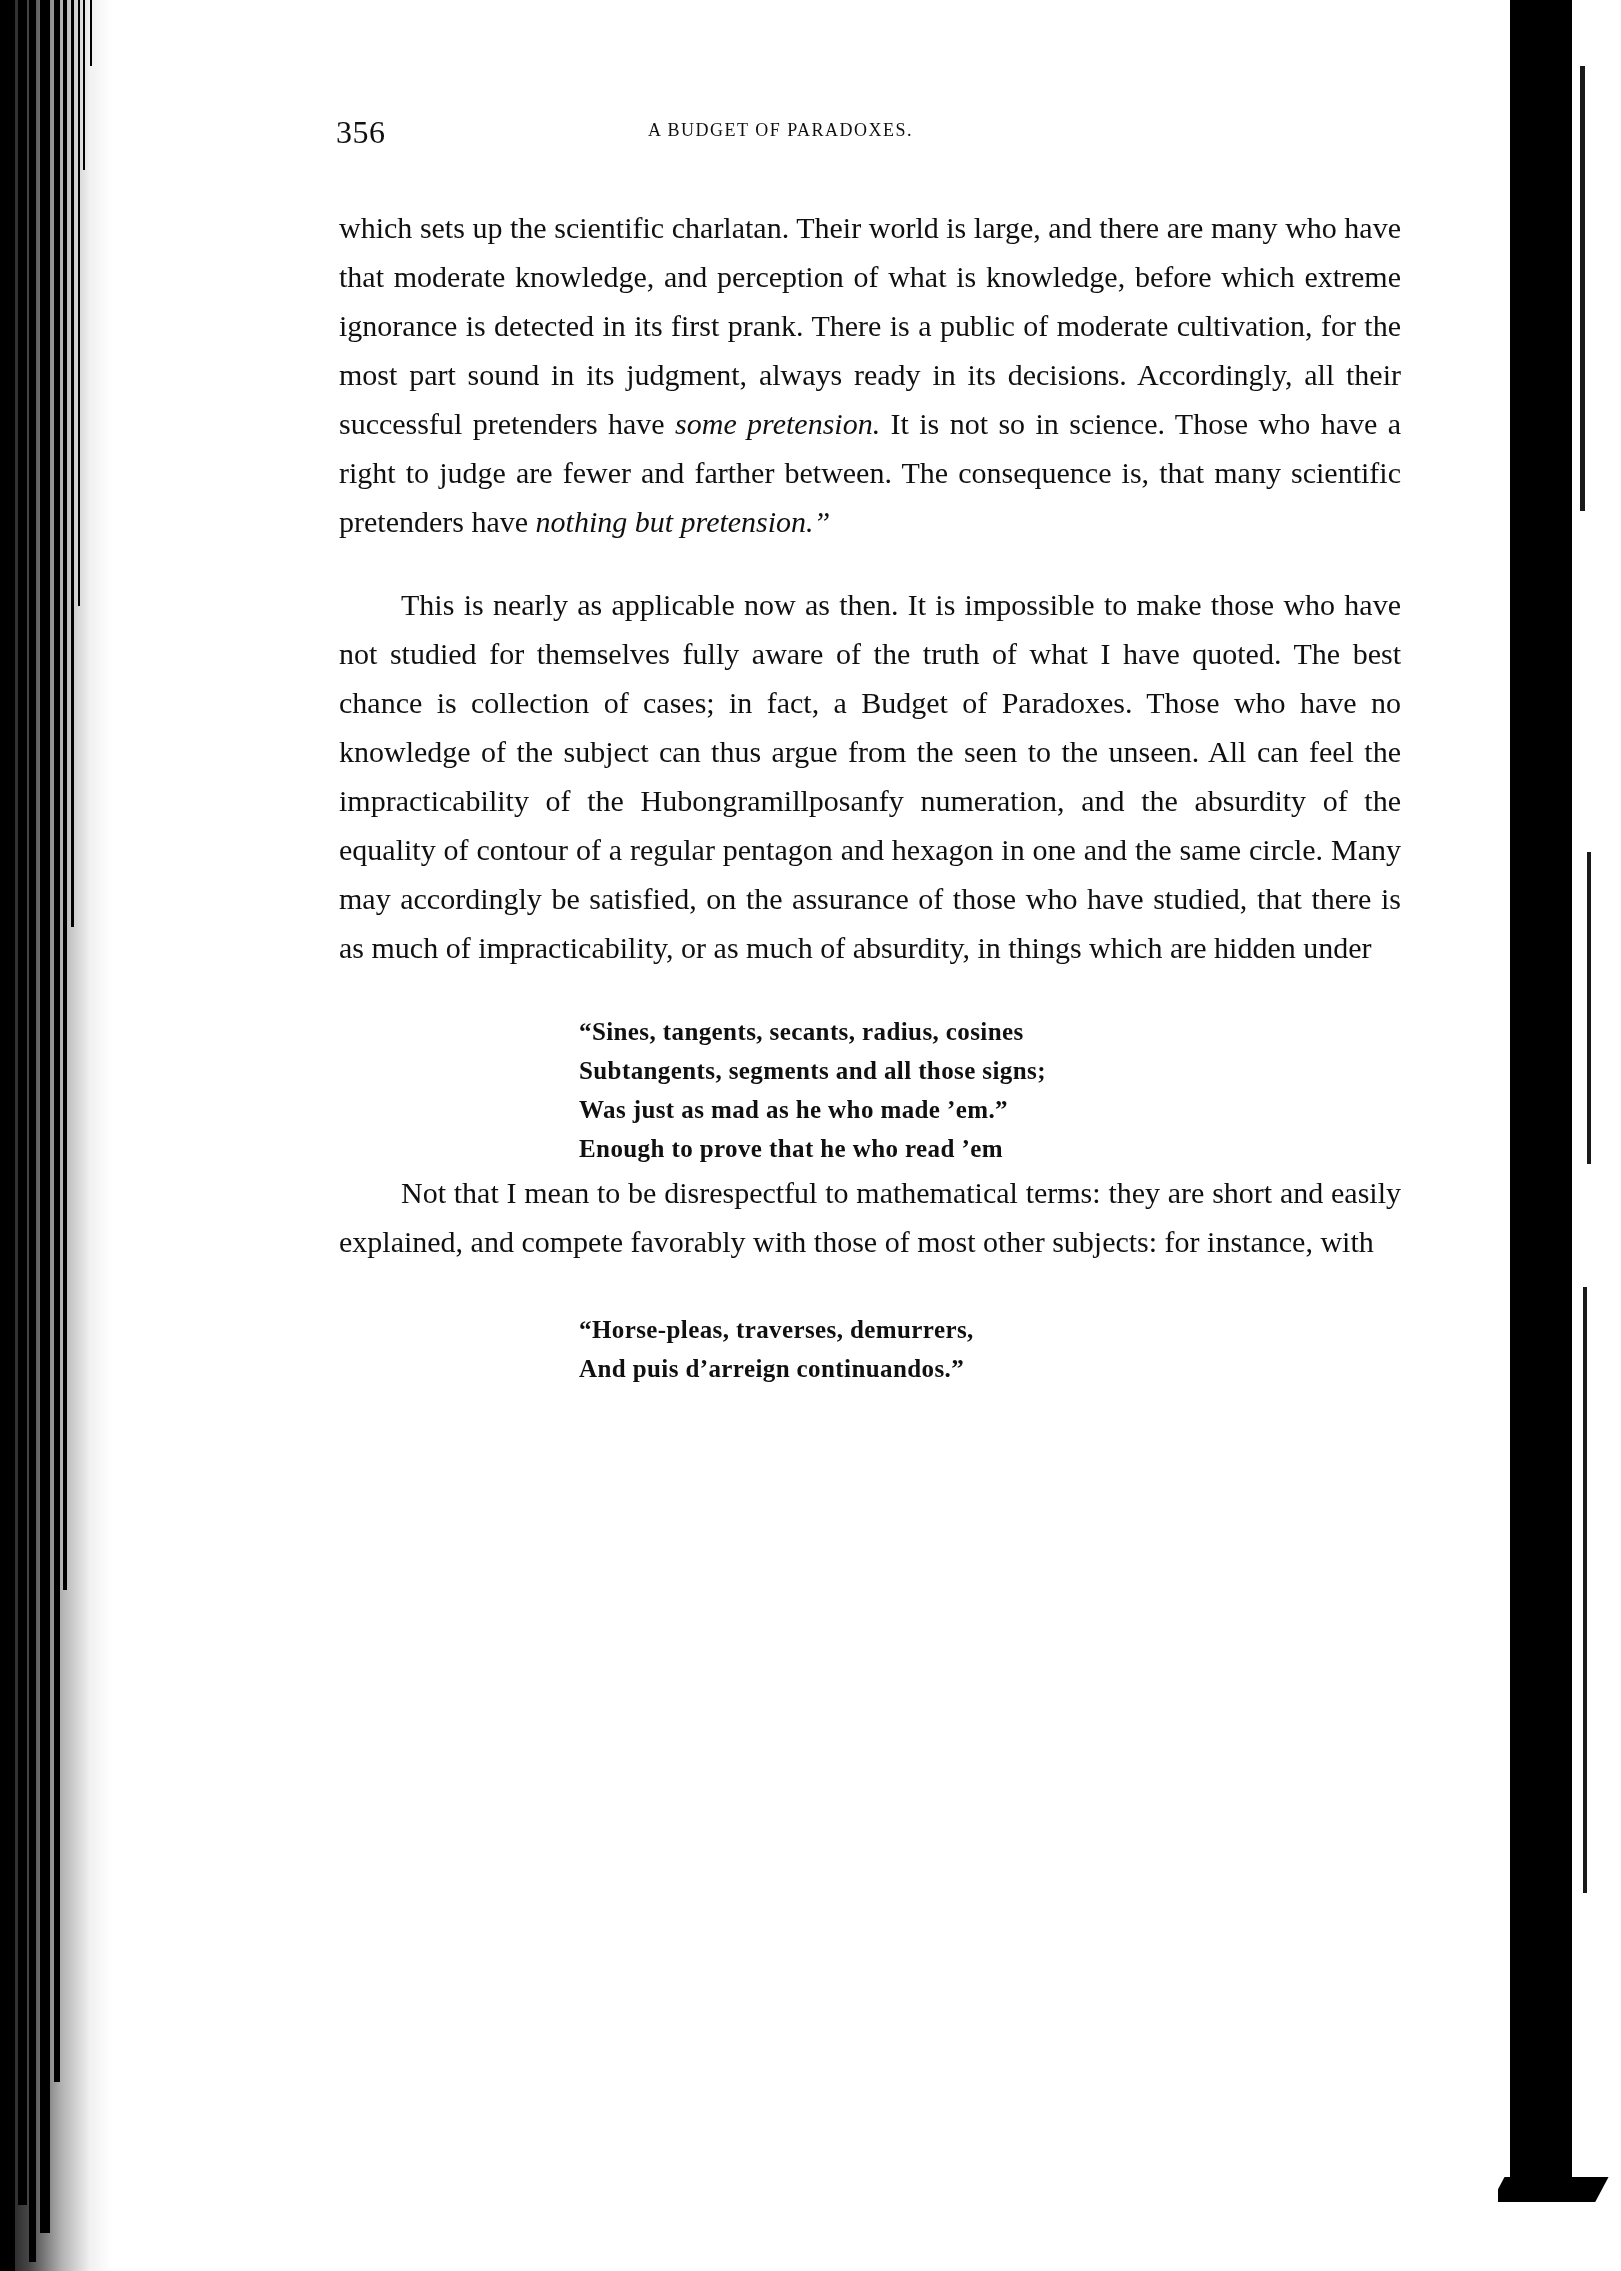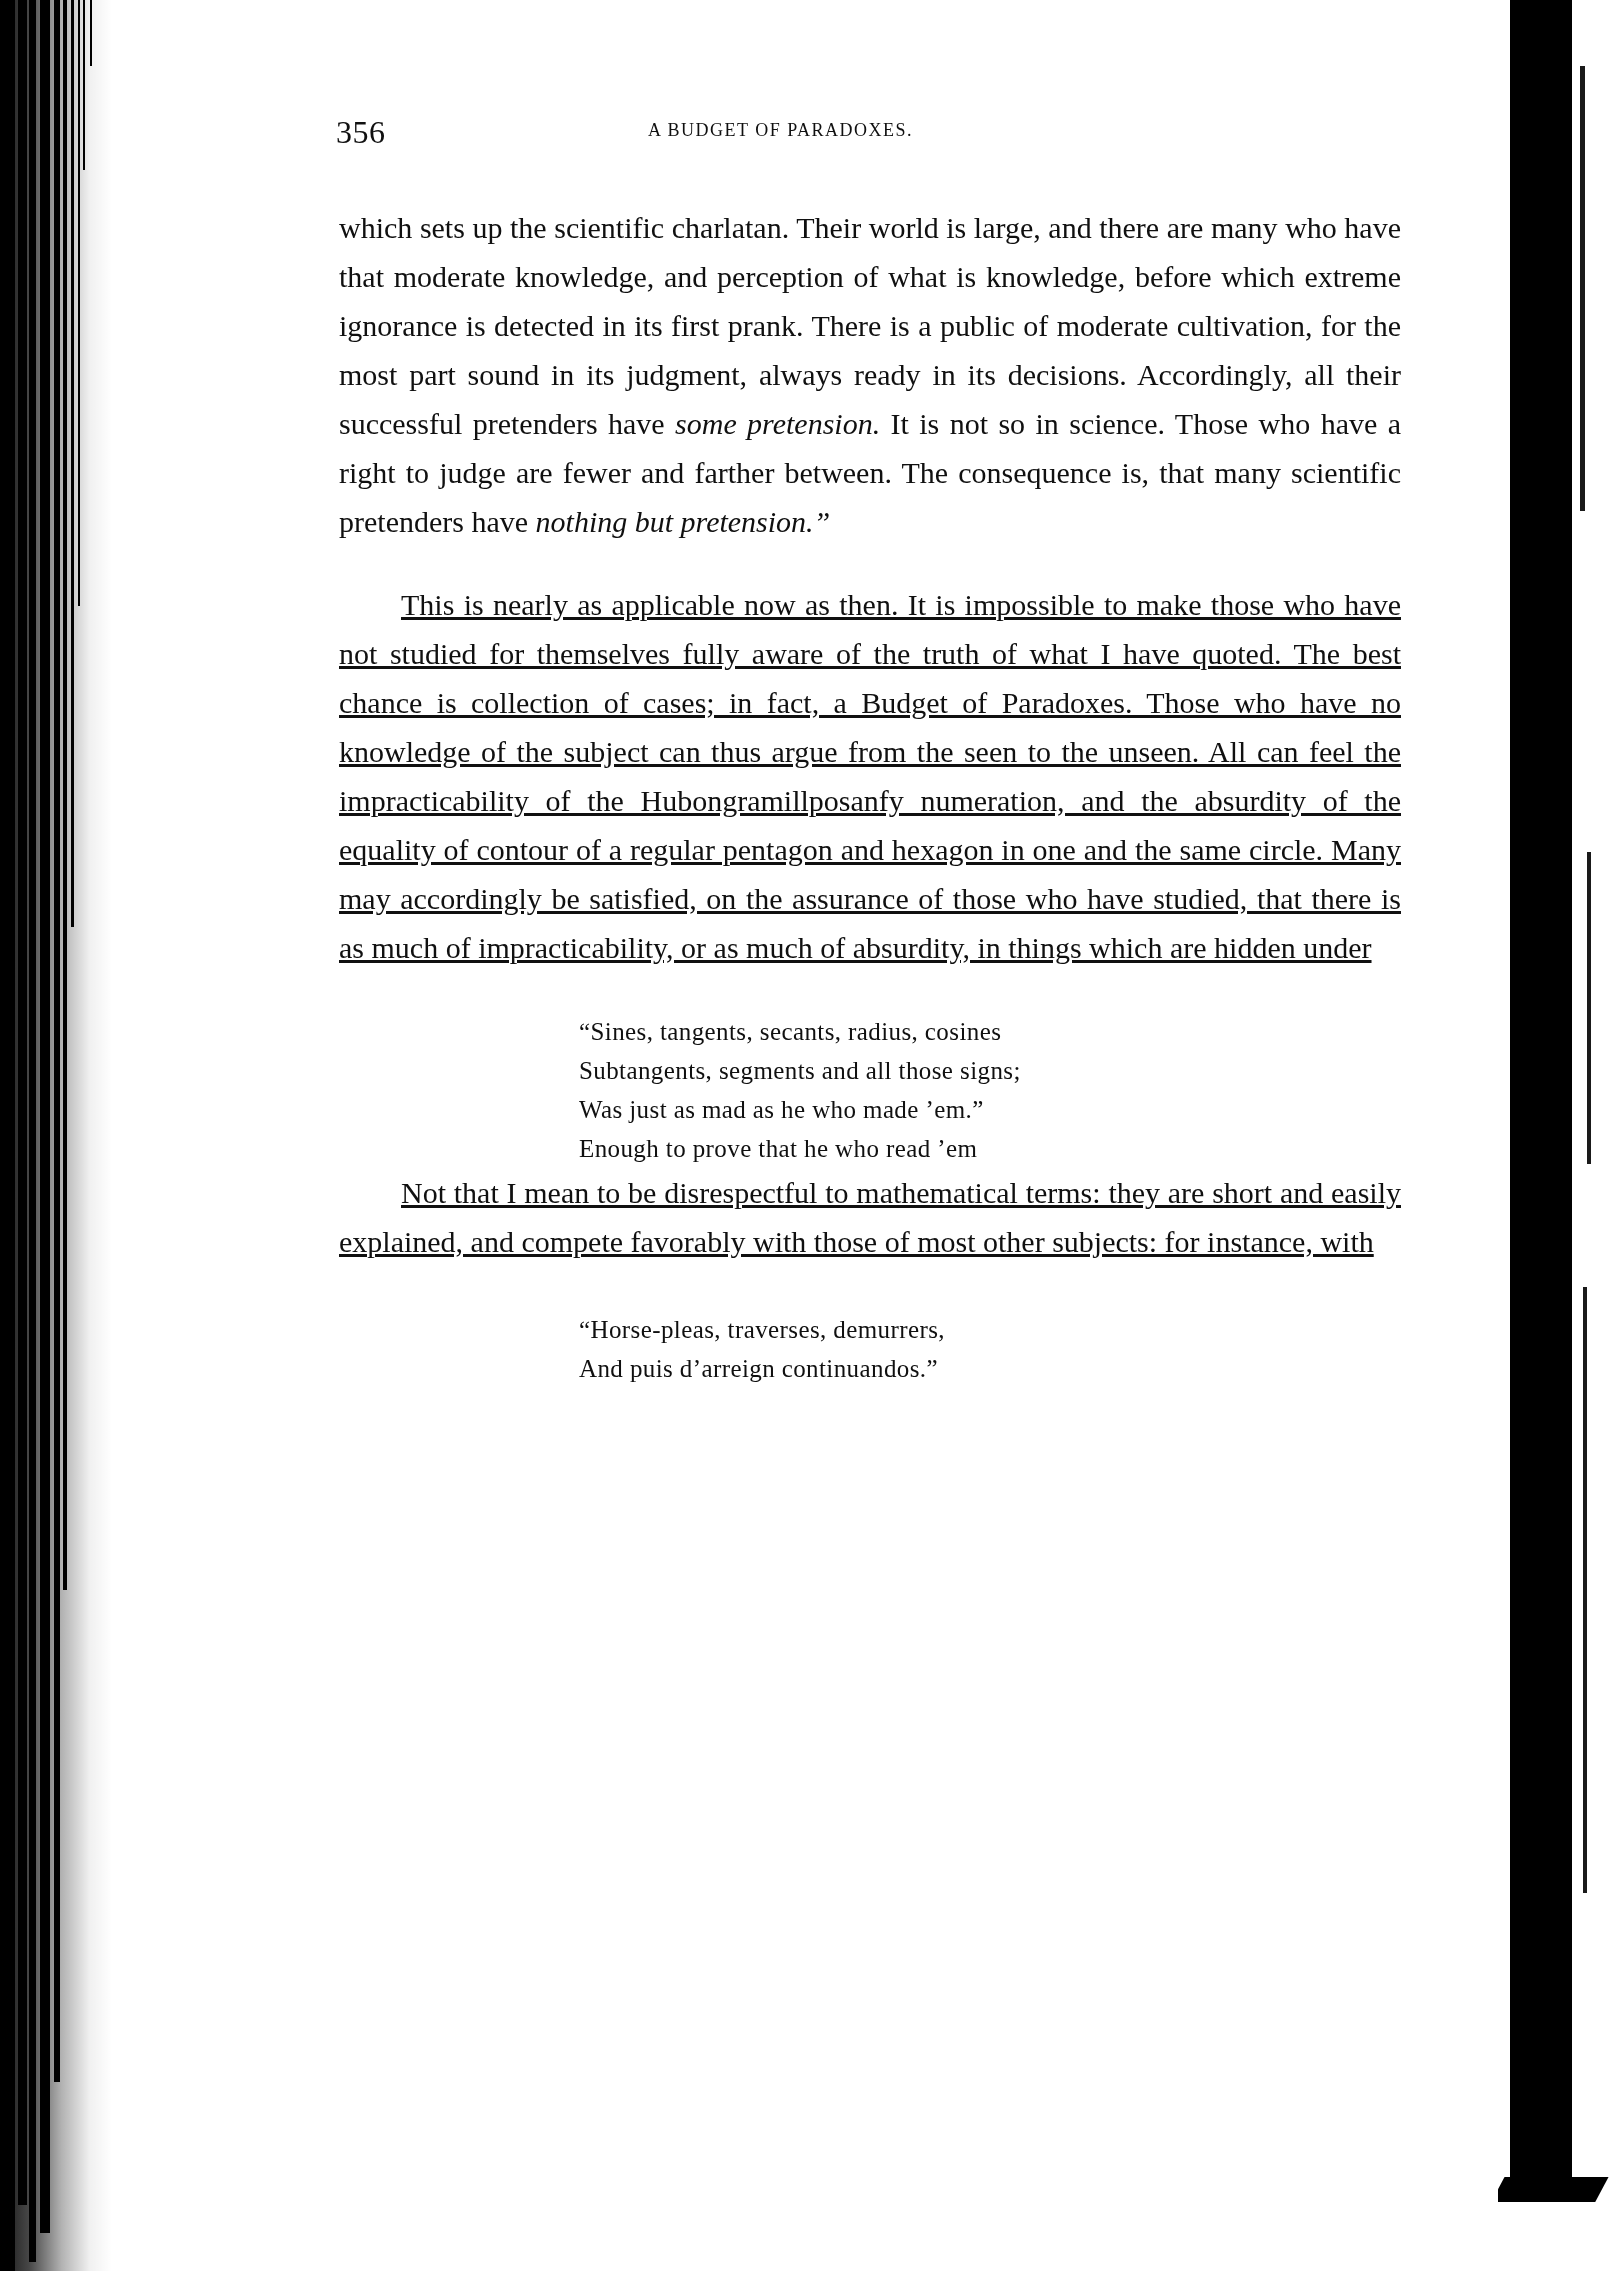--- a/index.html
+++ b/index.html
@@ -98,39 +98,39 @@
     margin: 0;
     font-size: 30px;
     line-height: 49px;
     text-align: justify;
     text-justify: inter-word;
     -webkit-hyphens: none;
     hyphens: none;
   }
   p.para.indent {
     text-indent: 62px;
-    text-decoration: underline;
   }
   p.para + p.para {
     margin-top: 34px;
   }
   p.para em {
     font-style: italic;
   }
 
   blockquote.verse {
     margin: 40px 0 0 0;
     padding: 0 0 0 240px;
     font-size: 25px;
     line-height: 39px;
     text-align: left;
   }
   blockquote.verse .vline {
     white-space: pre;
     letter-spacing: 0.4px;
+    font-weight: bold;
   }
   blockquote.verse.second {
     margin-top: 44px;
   }
   .after-verse {
     margin-top: 40px;
   }
 </style>
 </head>
 <body>

